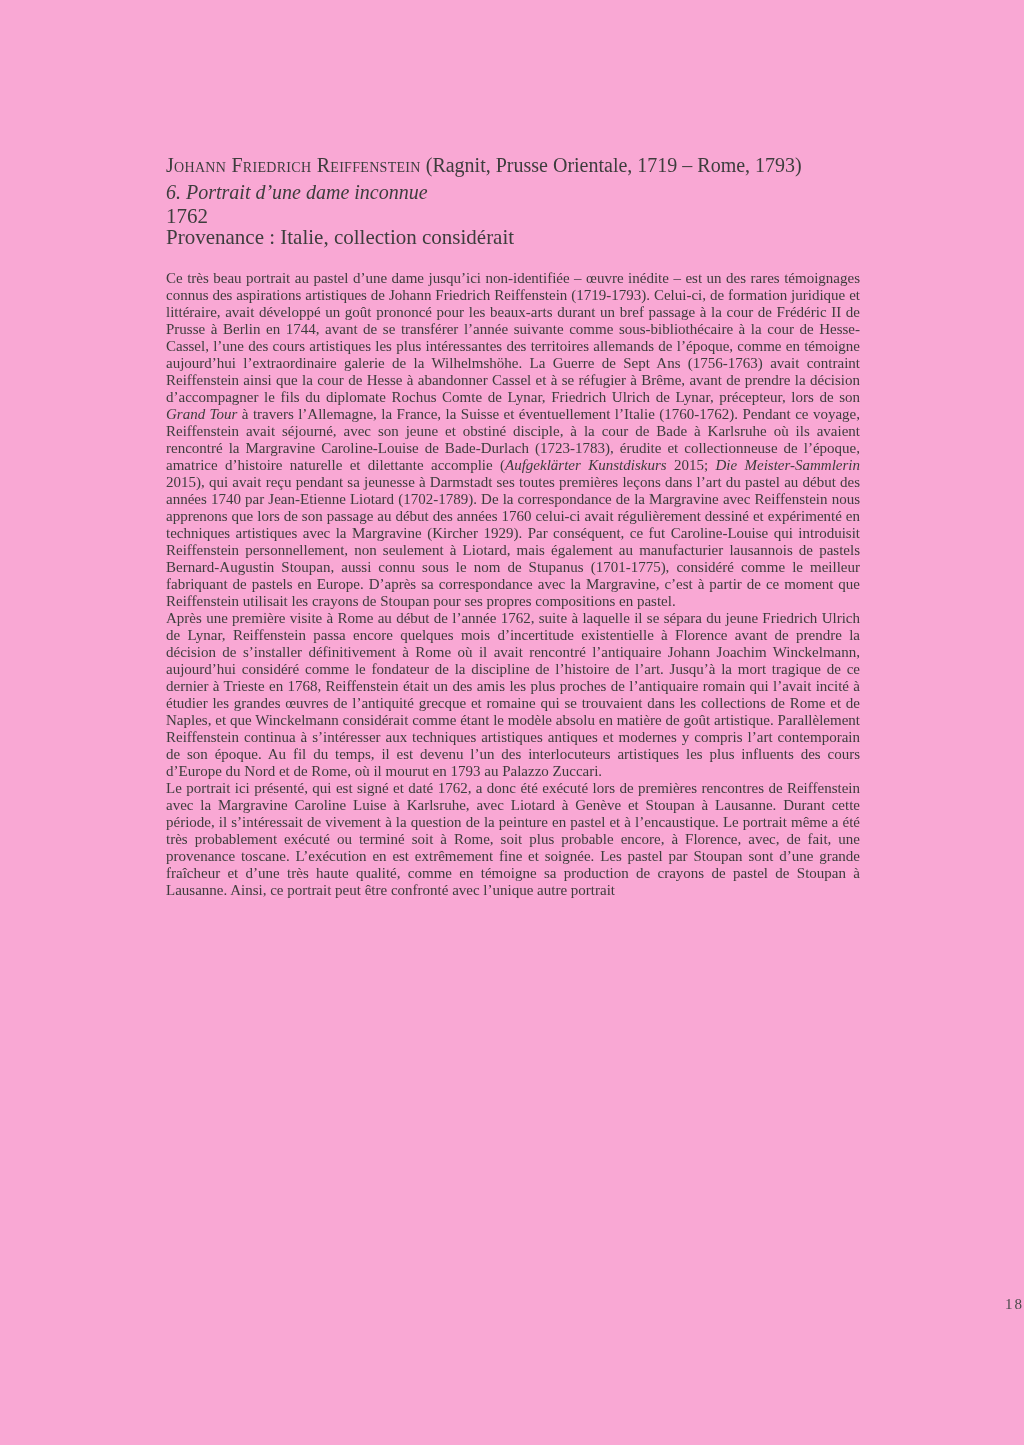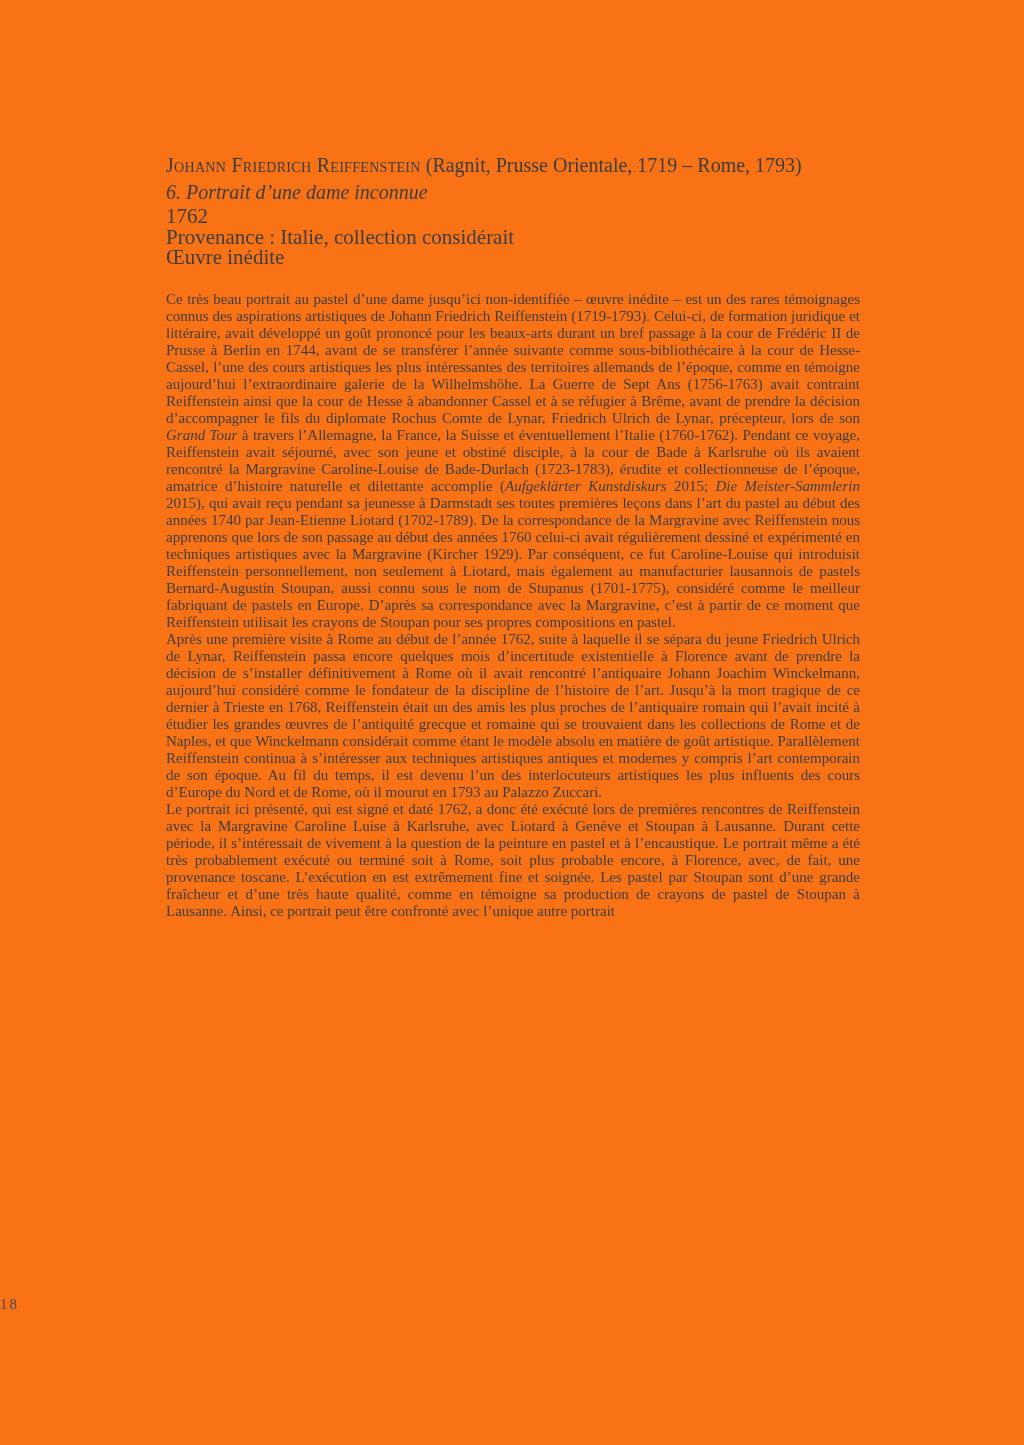--- a/index.html
+++ b/index.html
@@ -4,21 +4,21 @@
 <style>
   html, body {
     margin: 0;
     padding: 0;
     background: #e8e8e8;
   }
   .page {
     position: relative;
     width: 1024px;
     height: 1445px;
-    background: #f97316;
+    background: #f9a8d4;
     margin: 0 auto;
     font-family: "Liberation Serif", serif;
     color: #3d3d3d;
     overflow: hidden;
   }
   .content {
     position: absolute;
     left: 166px;
     top: 152px;
     width: 694px;
@@ -53,21 +53,21 @@
     text-justify: inter-word;
   }
   .it {
     font-style: italic;
   }
   .page-number {
     position: absolute;
     top: 1296px;
     left: 0;
     width: 100%;
-    text-align: left;
+    text-align: right;
     font-size: 15px;
     letter-spacing: 2px;
     color: #4a4a4a;
   }
 </style>
 </head>
 <body>
 
 <div class="page">
   <div class="content">
@@ -75,21 +75,20 @@
     <div class="artist-line"><span class="smallcaps">Johann Friedrich Reiffenstein</span><span> (Ragnit, Prusse Orientale, 1719 – Rome, 1793)</span></div>
 
     <div class="work-title">6. Portrait d’une dame inconnue</div>
 
     <div class="meta">1762</div>
 
 
 
     <div class="meta">Provenance : Italie, collection considérait</div>
 
-    <div class="meta">Œuvre inédite</div>
 
     <div class="body-text" id="body-text">
         <p class="para"><span>Ce très beau portrait au pastel d’une dame jusqu’ici non-identifiée – œuvre inédite – est un des rares témoignages connus des aspirations artistiques de Johann Friedrich Reiffenstein (1719-1793). Celui-ci, de formation juridique et littéraire, avait développé un goût prononcé pour les beaux-arts durant un bref passage à la cour de Frédéric II de Prusse à Berlin en 1744, avant de se transférer l’année suivante comme sous-bibliothécaire à la cour de Hesse-Cassel, l’une des cours artistiques les plus intéressantes des territoires allemands de l’époque, comme en témoigne aujourd’hui l’extraordinaire galerie de la Wilhelmshöhe. La Guerre de Sept Ans (1756-1763) avait contraint Reiffenstein ainsi que la cour de Hesse à abandonner Cassel et à se réfugier à Brême, avant de prendre la décision d’accompagner le fils du diplomate Rochus Comte de Lynar, Friedrich Ulrich de Lynar, précepteur, lors de son </span><span class="it">Grand Tour</span><span> à travers l’Allemagne, la France, la Suisse et éventuellement l’Italie (1760-1762). Pendant ce voyage, Reiffenstein avait séjourné, avec son jeune et obstiné disciple, à la cour de Bade à Karlsruhe où ils avaient rencontré la Margravine Caroline-Louise de Bade-Durlach (1723-1783), érudite et collectionneuse de l’époque, amatrice d’histoire naturelle et dilettante accomplie (</span><span class="it">Aufgeklärter Kunstdiskurs</span><span> 2015; </span><span class="it">Die Meister-Sammlerin</span><span> 2015), qui avait reçu pendant sa jeunesse à Darmstadt ses toutes premières leçons dans l’art du pastel au début des années 1740 par Jean-Etienne Liotard (1702-1789). De la correspondance de la Margravine avec Reiffenstein nous apprenons que lors de son passage au début des années 1760 celui-ci avait régulièrement dessiné et expérimenté en techniques artistiques avec la Margravine (Kircher 1929). Par conséquent, ce fut Caroline-Louise qui introduisit Reiffenstein personnellement, non seulement à Liotard, mais également au manufacturier lausannois de pastels Bernard-Augustin Stoupan, aussi connu sous le nom de Stupanus (1701-1775), considéré comme le meilleur fabriquant de pastels en Europe. D’après sa correspondance avec la Margravine, c’est à partir de ce moment que Reiffenstein utilisait les crayons de Stoupan pour ses propres compositions en pastel.</span></p>
         <p class="para"><span>Après une première visite à Rome au début de l’année 1762, suite à laquelle il se sépara du jeune Friedrich Ulrich de Lynar, Reiffenstein passa encore quelques mois d’incertitude existentielle à Florence avant de prendre la décision de s’installer définitivement à Rome où il avait rencontré l’antiquaire Johann Joachim Winckelmann, aujourd’hui considéré comme le fondateur de la discipline de l’histoire de l’art. Jusqu’à la mort tragique de ce dernier à Trieste en 1768, Reiffenstein était un des amis les plus proches de l’antiquaire romain qui l’avait incité à étudier les grandes œuvres de l’antiquité grecque et romaine qui se trouvaient dans les collections de Rome et de Naples, et que Winckelmann considérait comme étant le modèle absolu en matière de goût artistique. Parallèlement Reiffenstein continua à s’intéresser aux techniques artistiques antiques et modernes y compris l’art contemporain de son époque. Au fil du temps, il est devenu l’un des interlocuteurs artistiques les plus influents des cours d’Europe du Nord et de Rome, où il mourut en 1793 au Palazzo Zuccari.</span></p>
         <p class="para"><span>Le portrait ici présenté, qui est signé et daté 1762, a donc été exécuté lors de premières rencontres de Reiffenstein avec la Margravine Caroline Luise à Karlsruhe, avec Liotard à Genève et Stoupan à Lausanne. Durant cette période, il s’intéressait de vivement à la question de la peinture en pastel et à l’encaustique. Le portrait même a été très probablement exécuté ou terminé soit à Rome, soit plus probable encore, à Florence, avec, de fait, une provenance toscane. L’exécution en est extrêmement fine et soignée. Les pastel par Stoupan sont d’une grande fraîcheur et d’une très haute qualité, comme en témoigne sa production de crayons de pastel de Stoupan à Lausanne. Ainsi, ce portrait peut être confronté avec l’unique autre portrait</span></p>
       </div>
   </div>
 
   <div class="page-number">18</div>
 </div>

